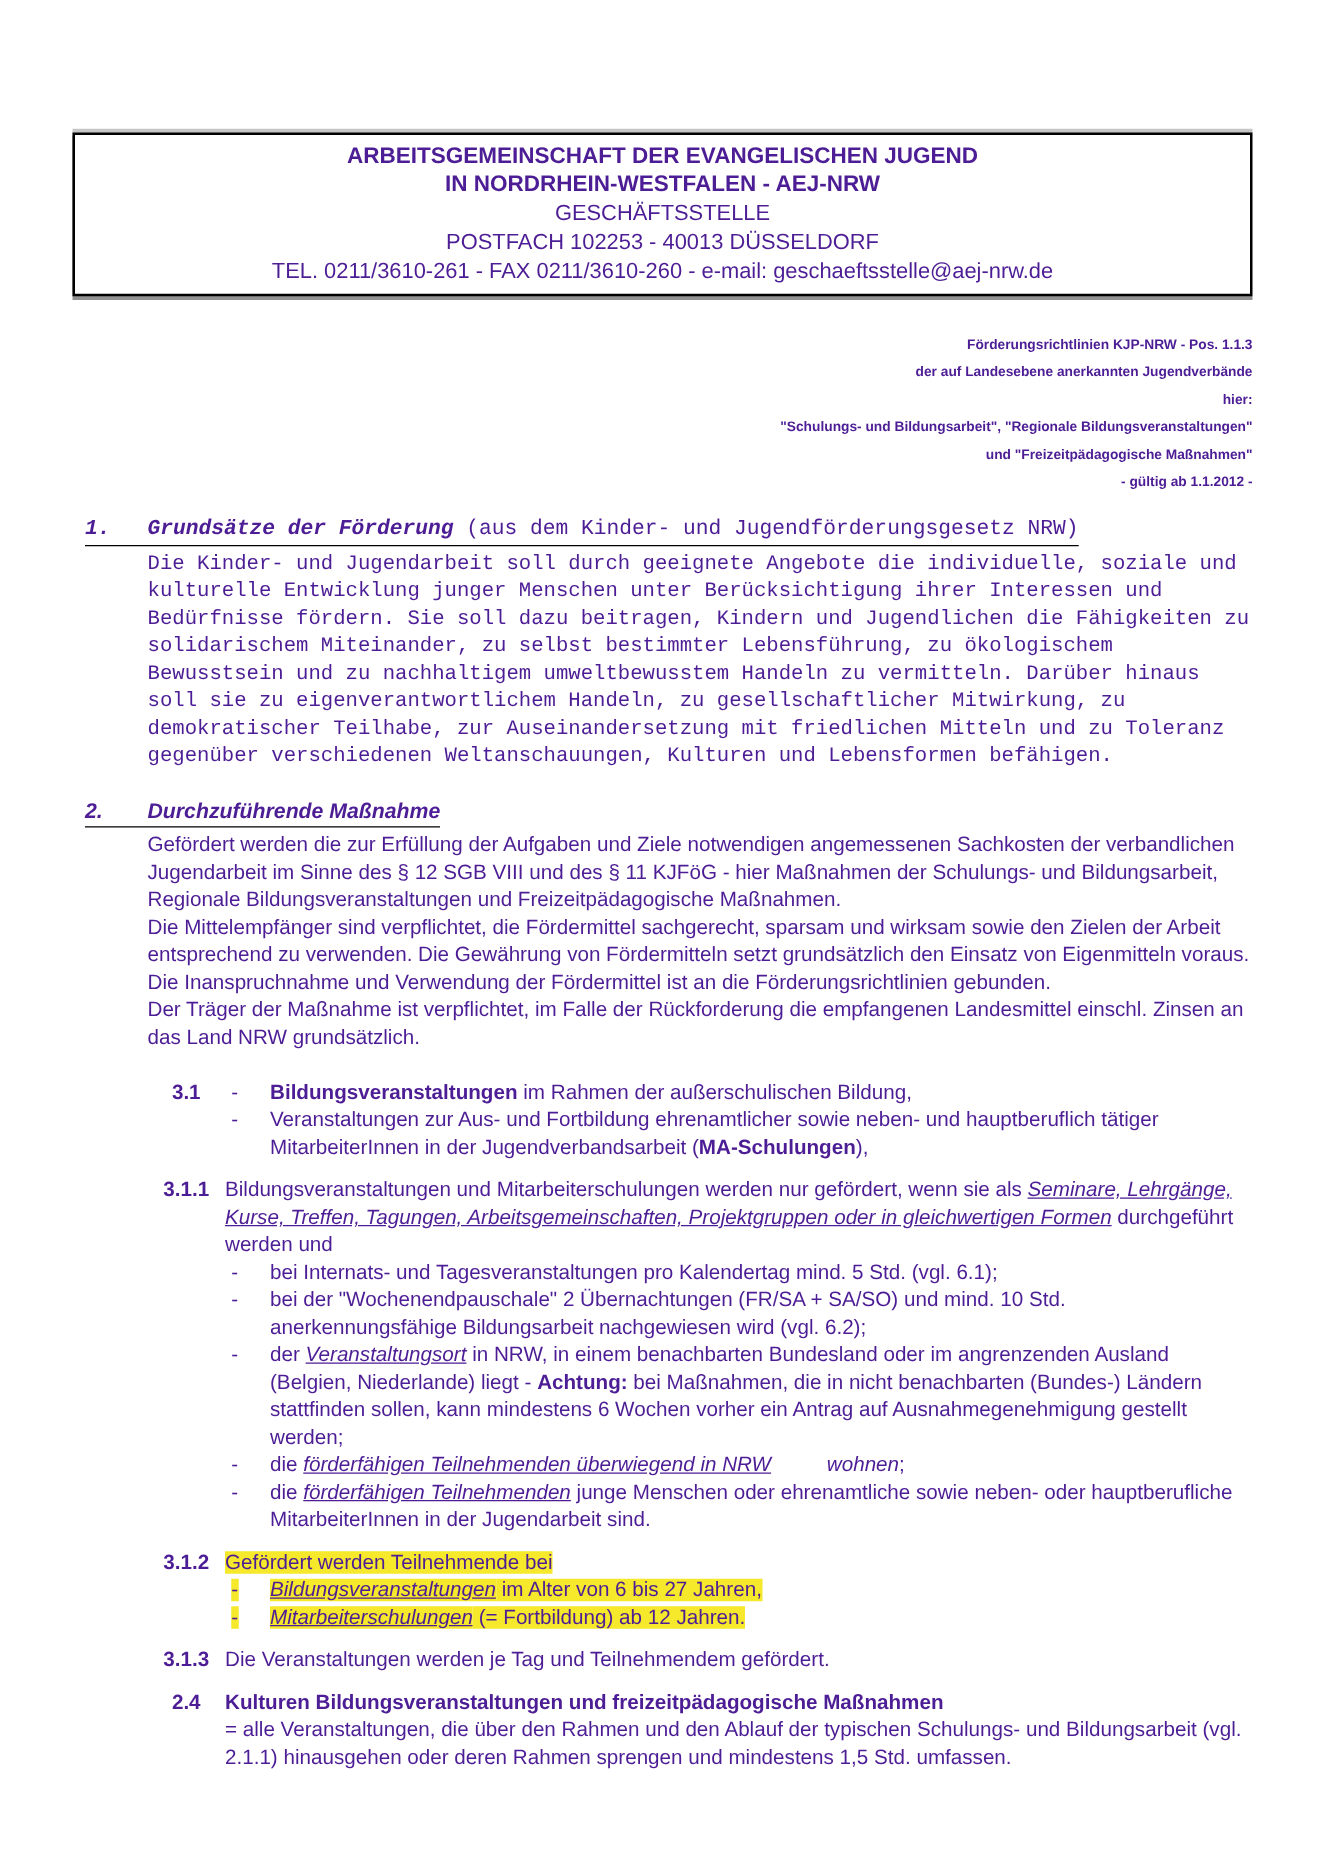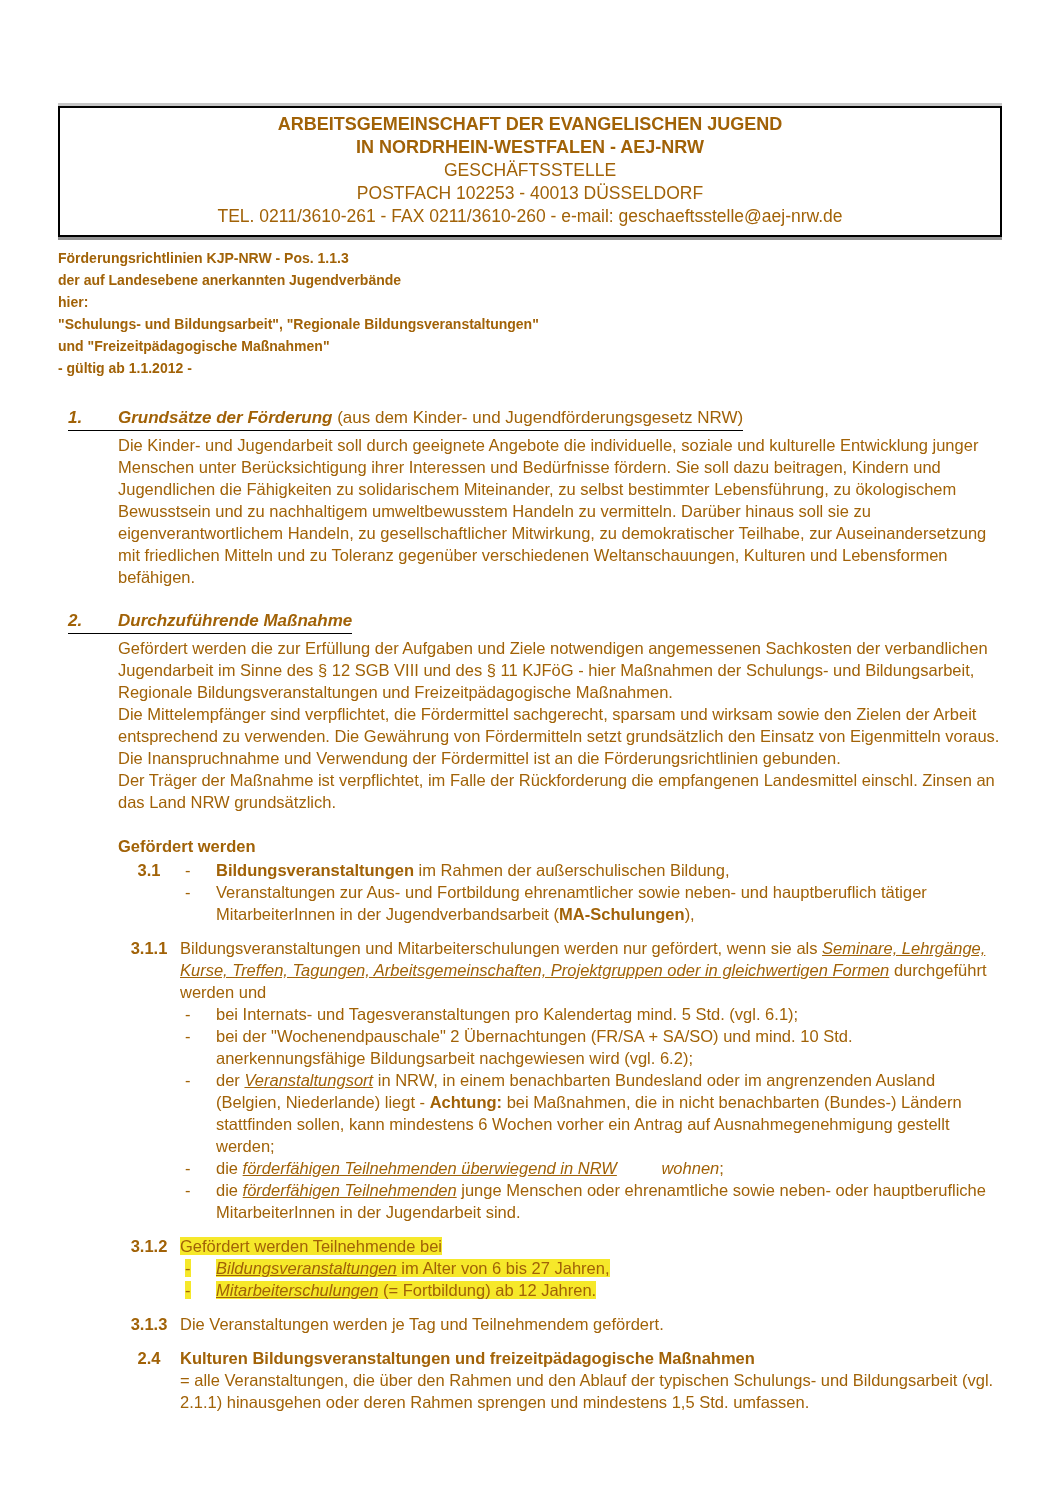--- a/index.html
+++ b/index.html
@@ -1,39 +1,39 @@
 <!DOCTYPE html>
 <html lang="de" style="--highlight: #f6e82a;"><head>
 <meta charset="utf-8">
 <style>
   :root { --highlight: #f6e82a; }
   * { box-sizing: border-box; }
   html, body { margin: 0; padding: 0; background: #ffffff; }
   .page {
     width: 1058px; height: 1497px; margin: 0 auto; background: #ffffff;
-    color: #a16207; font-family: "Liberation Sans", sans-serif;
+    color: #4c1d95; font-family: "Liberation Sans", sans-serif;
     font-size: 16.5px; line-height: 22px;
     padding: 106px 56px 0 58px; overflow: hidden; position: relative;
   }
 
   
   .letterhead {
     border: 2px solid #000; text-align: center;
     padding: 5px 8px 7px 8px; line-height: 23px; font-size: 17.5px;
     box-shadow: 0 3px 0 #929292, 0 -3px 0 #c6c6c6;
   }
   .lh-bold { font-weight: bold; font-size: 18px; }
 
   
-  .doc-title { margin-top: 10px; text-align: left; line-height: 22px; font-size: 14px; }
+  .doc-title { margin-top: 28px; text-align: right; line-height: 22px; font-size: 11px; }
   .dt-bold { font-weight: bold; }
 
   
   .sec { margin-left: 10px; }
-  .sec-1 { margin-top: 28px; }
+  .sec-1 { margin-top: 16px; font-family: Liberation Mono, monospace; }
   .sec-2 { margin-top: 22px; }
   .sec-3 { margin-top: 22px; }
   .sec-heading { font-size: 17px; }
   .sec-underline { display: inline-block; border-bottom: 1.6px solid #000; padding-bottom: 1px; }
   .sec-num { display: inline-block; width: 50px; font-weight: bold; font-style: italic; }
   .sec-title { font-weight: bold; font-style: italic; }
   .sec-suffix { font-weight: normal; font-style: normal; }
   .sec-body { margin-left: 50px; margin-top: 3px; }
 
   .para { margin: 0; }
@@ -98,21 +98,20 @@
     <div class="sec-body">
       <p class="para">Gefördert werden die zur Erfüllung der Aufgaben und Ziele notwendigen angemessenen Sachkosten der verbandlichen Jugendarbeit im Sinne des § 12 SGB VIII und des § 11 KJFöG - hier Maßnahmen der Schulungs- und Bildungsarbeit, Regionale Bildungsveranstaltungen und Freizeitpädagogische Maßnahmen.</p>
       <p class="para para-gap">Die Mittelempfänger sind verpflichtet, die Fördermittel sachgerecht, sparsam und wirksam sowie den Zielen der Arbeit entsprechend zu verwenden. Die Gewährung von Fördermitteln setzt grundsätzlich den Einsatz von Eigenmitteln voraus.</p>
       <p class="para">Die Inanspruchnahme und Verwendung der Fördermittel ist an die Förderungsrichtlinien gebunden.</p>
       <p class="para">Der Träger der Maßnahme ist verpflichtet, im Falle der Rückforderung die empfangenen Landesmittel einschl. Zinsen an das Land NRW grundsätzlich.</p>
     </div>
   </div>
 
   <div class="sec sec-3">
     <div class="sec-body">
-      <div class="intro-bold">Gefördert werden</div>
 
       <div class="sub sub-first">
         <span class="sub-num">3.1</span>
         <div>
           <div class="li">
             <span class="dash-cell">-</span>
             <span><span class="seg seg-b">Bildungsveranstaltungen</span><span class="seg"> im Rahmen der außerschulischen Bildung,</span></span>
           </div>
           <div class="li">
             <span class="dash-cell">-</span>

